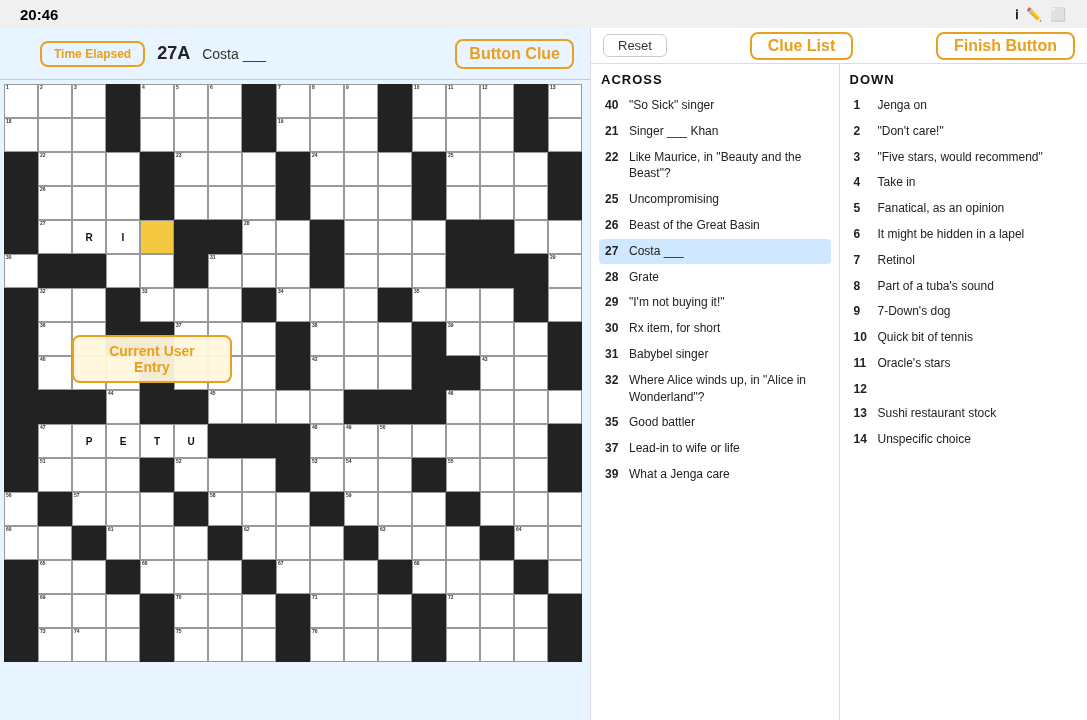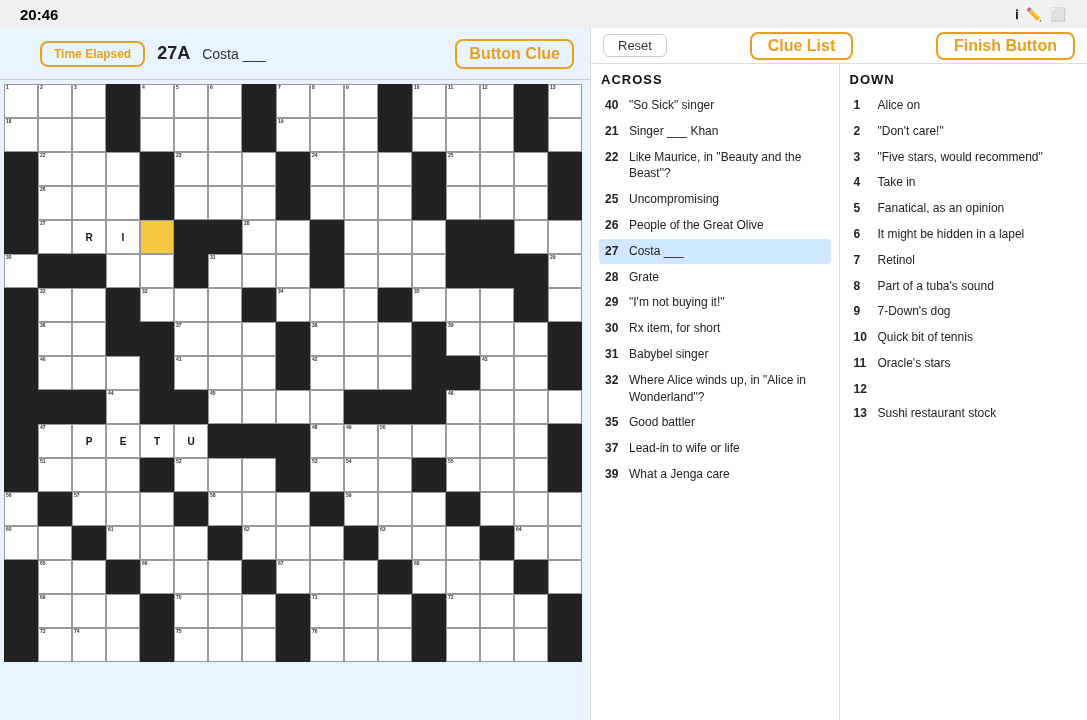--- a/index.html
+++ b/index.html
@@ -689,20 +689,23 @@
           </div>
           <div class="cell" style="width: 34px; height: 34px;"></div>
           <div class="cell" style="width: 34px; height: 34px;"></div>
           <div class="cell black" style="width: 34px; height: 34px;"></div>
           <div class="cell" style="width: 34px; height: 34px;"></div>
           <div class="cell" style="width: 34px; height: 34px;"></div>
           <div class="cell" style="width: 34px; height: 34px;"></div>
           <div class="cell black" style="width: 34px; height: 34px;"></div>
         </div>
 
+      <div class="annotation-box" style="left:72px; top:255px; width:160px;">
+        Current User<br>Entry
+      </div>
     </div>
   </div>
 
   <div class="clues-panel">
 
     <div class="clues-header">
       <button class="reset-btn">Reset</button>
       <div class="clue-list-badge">Clue List</div>
       <button class="finish-btn">Finish Button</button>
     </div>
@@ -723,21 +726,21 @@
             <div class="clue-item">
               <span class="clue-number">22</span>
               <span class="clue-text">Like Maurice, in "Beauty and the Beast"?</span>
             </div>
             <div class="clue-item">
               <span class="clue-number">25</span>
               <span class="clue-text">Uncompromising</span>
             </div>
             <div class="clue-item">
               <span class="clue-number">26</span>
-              <span class="clue-text">People of the Great Olive</span>
+              <span class="clue-text">Beast of the Great Basin</span>
             </div>
             <div class="clue-item active">
               <span class="clue-number">27</span>
               <span class="clue-text">Costa ___</span>
             </div>
             <div class="clue-item">
               <span class="clue-number">28</span>
               <span class="clue-text">Grate</span>
             </div>
             <div class="clue-item">
@@ -769,21 +772,21 @@
               <span class="clue-text">What a Jenga care</span>
             </div>
           </div>
       </div>
 
       <div class="clues-column">
         <div class="clues-section-title">DOWN</div>
         <div id="down-list">
             <div class="clue-item">
               <span class="clue-number">1</span>
-              <span class="clue-text">Alice on</span>
+              <span class="clue-text">Jenga on</span>
             </div>
             <div class="clue-item">
               <span class="clue-number">2</span>
               <span class="clue-text">"Don't care!"</span>
             </div>
             <div class="clue-item">
               <span class="clue-number">3</span>
               <span class="clue-text">"Five stars, would recommend"</span>
             </div>
             <div class="clue-item">
@@ -817,19 +820,23 @@
             <div class="clue-item">
               <span class="clue-number">11</span>
               <span class="clue-text">Oracle's stars</span>
             </div>
             <div class="clue-item">
               <span class="clue-number">12</span>
             </div>
             <div class="clue-item">
               <span class="clue-number">13</span>
               <span class="clue-text">Sushi restaurant stock</span>
+            </div>
+            <div class="clue-item">
+              <span class="clue-number">14</span>
+              <span class="clue-text">Unspecific choice</span>
             </div>
           </div>
       </div>
 
     </div>
   </div>
 </div>
 
 </body></html>

